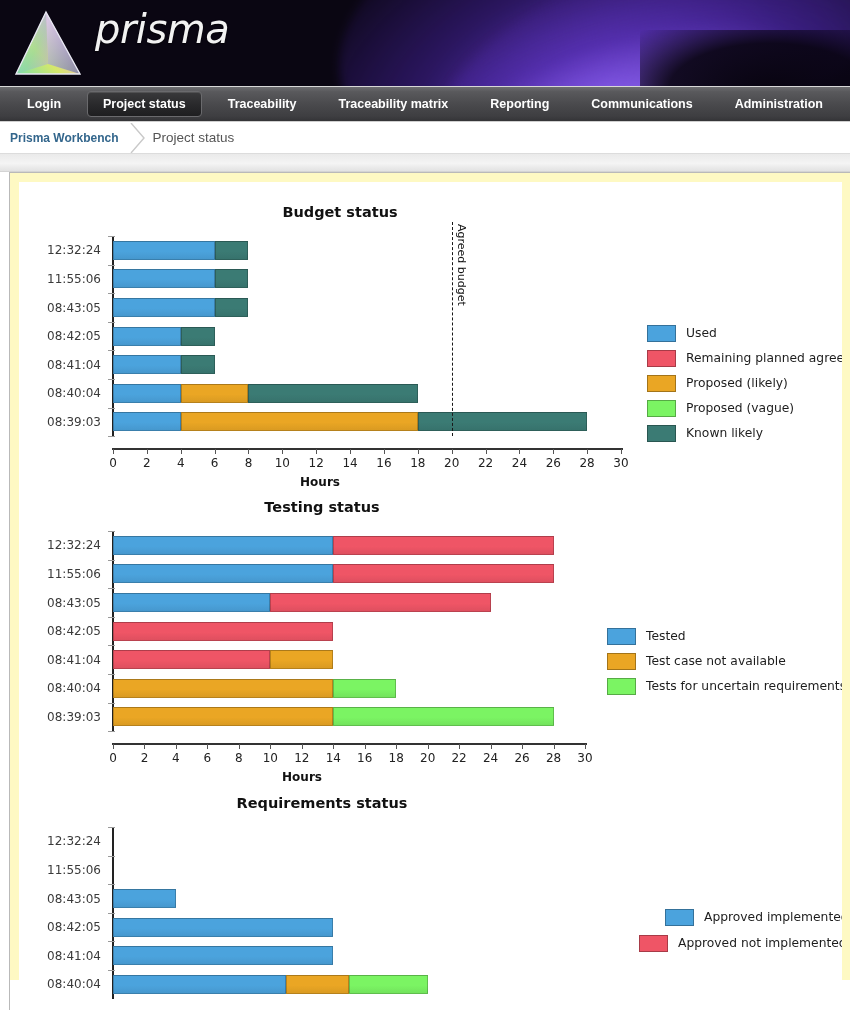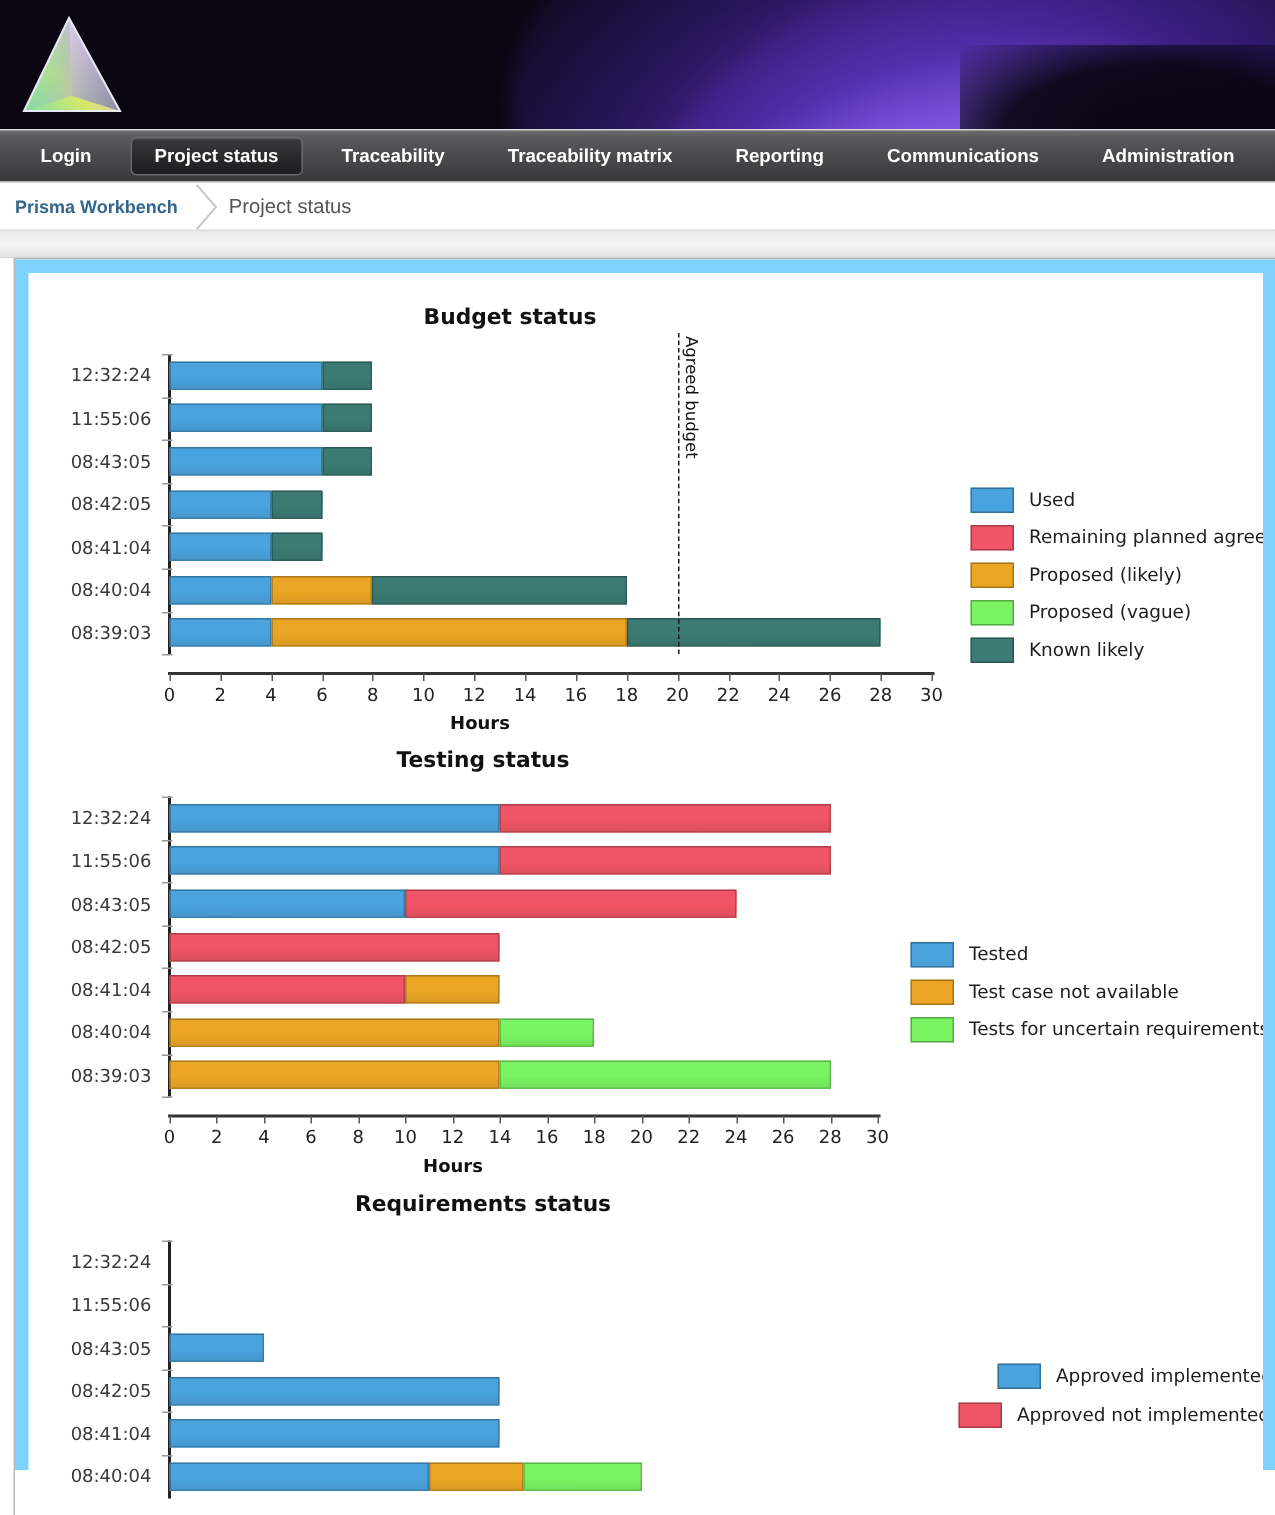--- a/index.html
+++ b/index.html
@@ -127,21 +127,21 @@
   .panel-icon i.b3{ left:7px; top:5px; width:5px; height:1.5px; }
   .panel-icon i.b4{ left:1px; top:8px; width:11px; height:1.5px; }
   #panel-title{
     font-size:12.5px; font-weight:bold; color:#1c1c1c;
     font-family:"DejaVu Sans", sans-serif;
   }
 
   #panel-body{
     position:relative;
     height:807px;
-    background:#7dd3fc;
+    background:#fef9c3;
     padding-top:0;
   }
   #chart-canvas{
     position:absolute; left:9px; top:9px;
     width:823px; height:1000px;
     background:#ffffff;
     overflow:hidden;
   }
 
   
@@ -229,20 +229,21 @@
         <stop offset="0%" stop-color="#bfe9c9"></stop>
           <stop offset="60%" stop-color="#8ad2b0"></stop>
           <stop offset="100%" stop-color="#b8a0e0"></stop>
       </linearGradient>
     </defs>
     <polygon points="34,4 68,66 4,66" fill="url(#pg2)"></polygon>
     <polygon points="34,4 68,66 36,56" fill="url(#pg1)" opacity="0.75"></polygon>
     <polygon points="34,4 36,56 4,66" fill="url(#pg3)" opacity="0.55"></polygon>
     <polygon points="34,4 68,66 4,66" fill="none" stroke="#e8e8f2" stroke-width="1.4"></polygon>
   </svg>
+  <div id="brand">prisma</div>
 </div>
 
 <div id="nav">
   <div class="nav-item">Login</div>
   <div class="nav-item active">Project status</div>
   <div class="nav-item">Traceability</div>
   <div class="nav-item">Traceability matrix</div>
   <div class="nav-item">Reporting</div>
   <div class="nav-item">Communications</div>
   <div class="nav-item">Administration</div>

